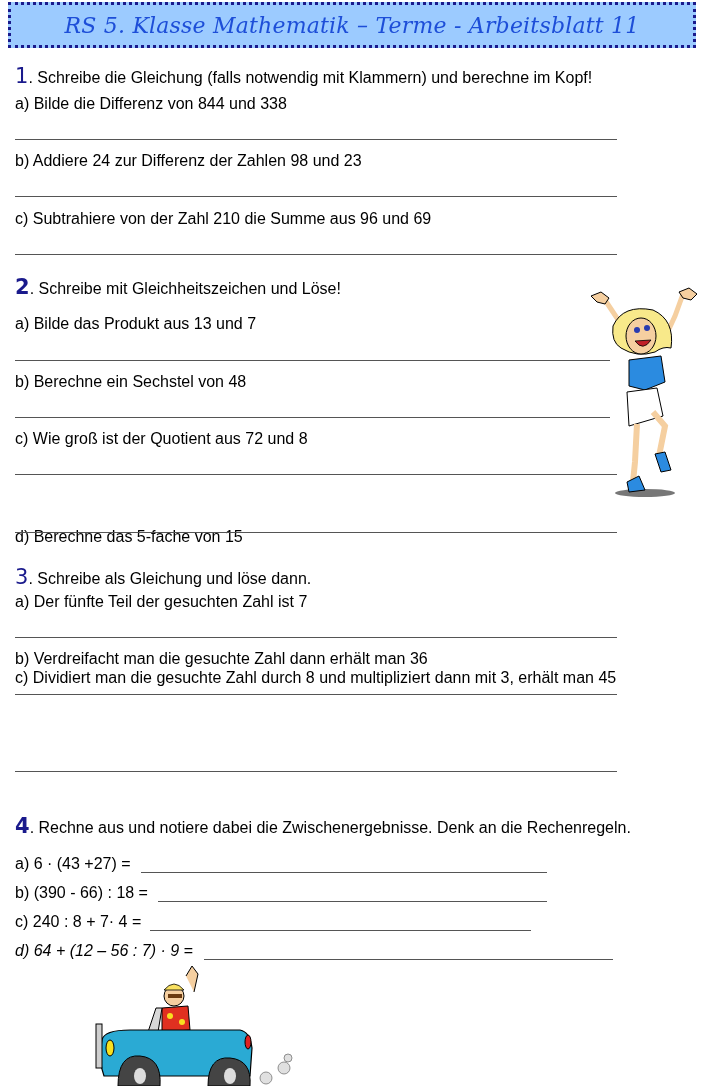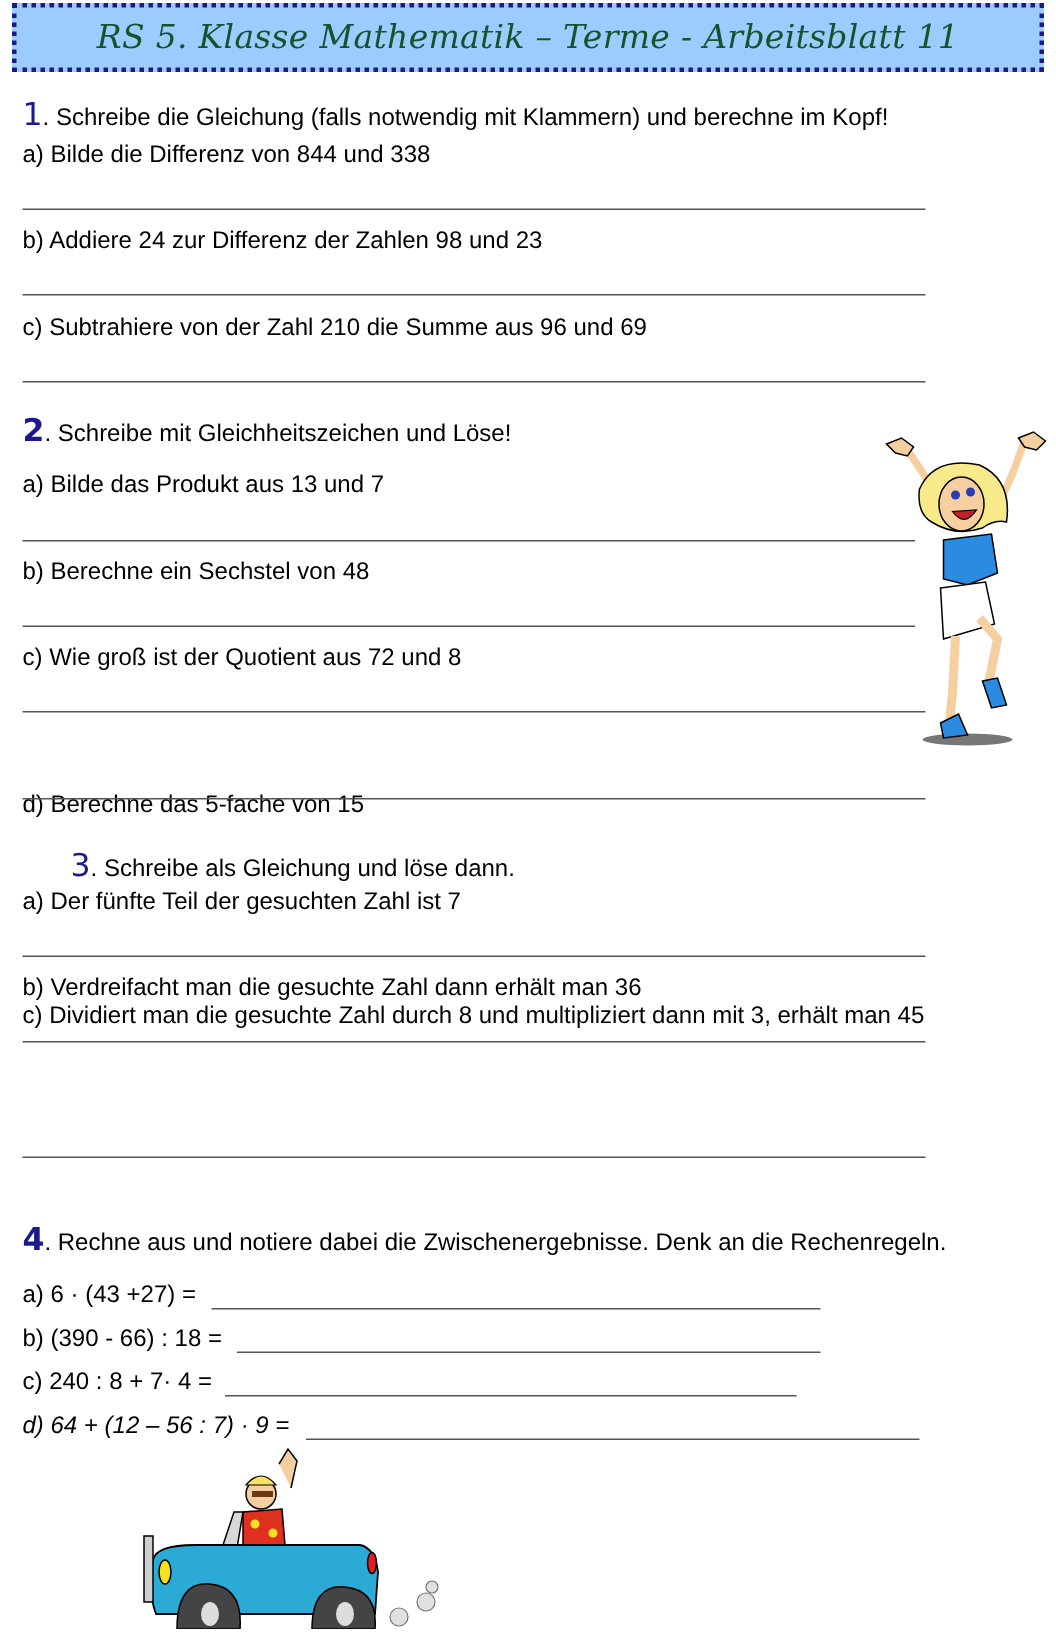--- a/index.html
+++ b/index.html
@@ -2,21 +2,21 @@
 <html><head>
 <meta charset="utf-8">
 <style>
   html, body { margin: 0; padding: 0; background: #ffffff; }
   body { width: 704px; height: 1088px; position: relative; overflow: hidden;
          font-family: "Liberation Sans", sans-serif; color: #000; }
   .title-box { position: absolute; left: 8px; top: 2px; width: 688px; height: 46px;
                background: #9ccbff; border: 3px dotted #1a1a8c; box-sizing: border-box;
                display: flex; align-items: center; justify-content: center; }
   .title-text { font-family: "DejaVu Serif", serif; font-style: italic; font-size: 22px;
-                color: #14532d; letter-spacing: 0.2px; }
+                color: #1d4ed8; letter-spacing: 0.2px; }
   .block { position: absolute; left: 15px; font-size: 16px; line-height: 20px; }
   .num { font-family: "DejaVu Sans", sans-serif; font-size: 21px; color: #1a1a8c; }
   .num.bold { font-weight: bold; }
   .line { position: absolute; left: 15px; height: 1px; background: #555; }
   .fig { position: absolute; }
 </style>
 </head>
 <body>
 
 <div class="title-box">
@@ -67,21 +67,21 @@
 
   <path d="M44 106 L74 102 L80 130 L46 140 Z" fill="#ffffff" stroke="#000" stroke-width="1"></path>
 
   <path d="M54 138 L52 176 L50 196" stroke="#f5cfa0" stroke-width="6" fill="none"></path>
   <path d="M70 126 L82 140 L76 170" stroke="#f5cfa0" stroke-width="6" fill="none"></path>
 
   <path d="M44 196 L56 190 L62 204 L46 206 Z" fill="#2b8be0" stroke="#000" stroke-width="1"></path>
   <path d="M72 168 L82 166 L88 184 L78 186 Z" fill="#2b8be0" stroke="#000" stroke-width="1"></path>
 </svg>
 
-<div class="block" style="top:567px;margin-left:32px;">
+<div class="block" style="top:567px;">
   <span class="num">3</span><span>. Schreibe als Gleichung und löse dann.</span>
 </div>
 <div class="block" style="top:592px;">a) Der fünfte Teil der gesuchten Zahl ist 7</div>
 <div class="line" style="top:637px; width:602px;"></div>
 <div class="block" style="top:649px;">b) Verdreifacht man die gesuchte Zahl dann erhält man 36</div>
 <div class="line" style="top:694px; width:602px;"></div>
 <div class="block" style="top:668px;">c) Dividiert man die gesuchte Zahl durch 8 und multipliziert dann mit 3, erhält man 45</div>
 <div class="line" style="top:771px; width:602px;"></div>
 
 <div class="block" style="top:816px;">

